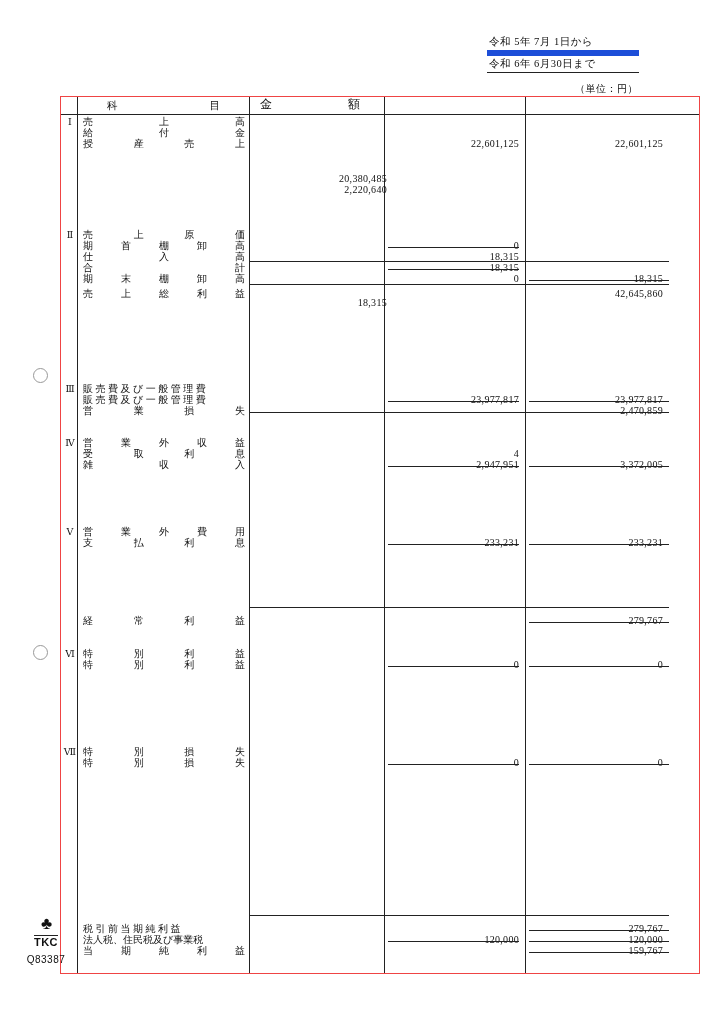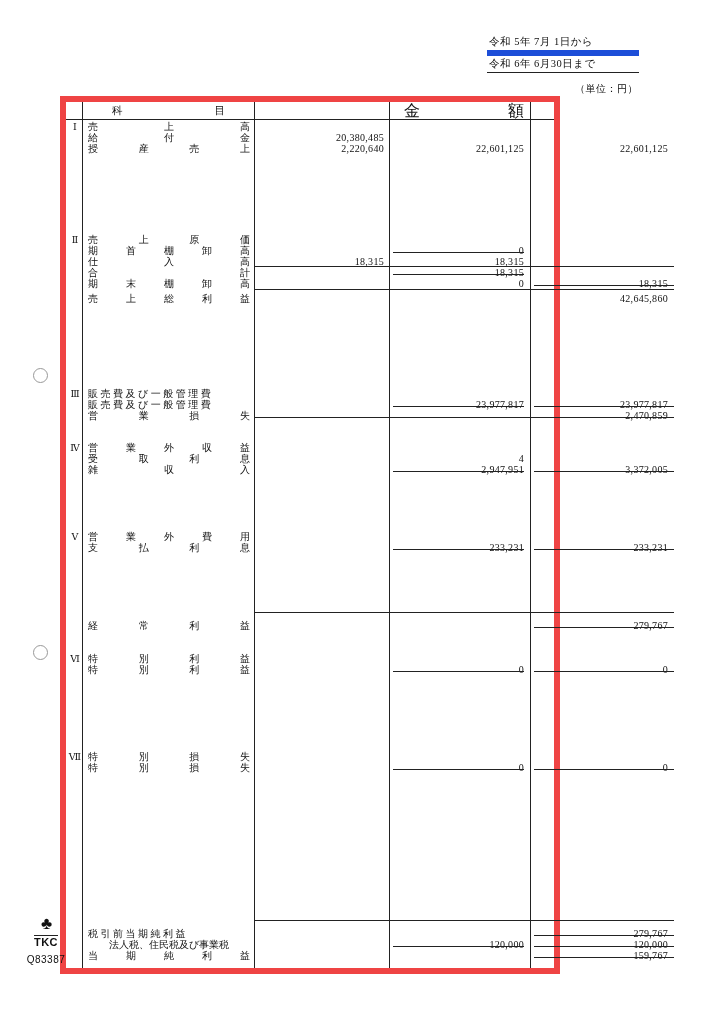--- a/index.html
+++ b/index.html
@@ -69,23 +69,23 @@
     top: 82px;
     font-size: 10px;
     letter-spacing: 0.5px;
   }
 
   
   .frame {
     position: absolute;
     left: 60px;
     top: 96px;
-    width: 500px;
+    width: 640px;
     height: 878px;
-    border: 6px solid #ef4444;
+    border: 1px solid #ef4444;
     box-sizing: border-box;
   }
   
   .vline {
     position: absolute;
     top: 0;
     bottom: 0;
     width: 0;
     border-left: 1px solid #222;
   }
@@ -112,24 +112,24 @@
     text-align: center;
     font-size: 10.5px;
     letter-spacing: 10px;
     text-indent: 10px;
   }
   .head-kingaku {
     position: absolute;
     left: 189px; top: 0px;
     width: 418px; height: 17px;
     line-height: 17px;
-    text-align: center;
-    font-size: 16px;
+    font-size: 12px;
     letter-spacing: 10px;
     text-indent: 10px;
+    font-family: Liberation Mono, monospace;
   }
 
   
   .rows {
     position: absolute;
     left: 0; top: 18px;
     right: 0; bottom: 0;
   }
   .row {
     position: absolute;
@@ -160,21 +160,21 @@
   .label span { display: inline-block; }
   .amt {
     position: absolute;
     line-height: 14px;
     text-align: right;
     font-size: 10px;
     font-family: "Liberation Serif", serif;
     letter-spacing: 0.3px;
     white-space: nowrap;
   }
-  .amt1 { left: 190px; width: 128px; }
+  .amt1 { left: 198px; width: 128px; margin-top: 46px; }
   .amt2 { left: 327px; width: 131px; }
   .amt3 { left: 468px; width: 134px; }
 
   
   .prule {
     position: absolute;
     height: 0;
     border-top: 1px solid #222;
   }
 
@@ -501,21 +501,21 @@
         </div>
         <div class="row" style="top: 807px;">
           <div class="rn"></div>
           <div class="label" style="display: block; white-space: nowrap;"><span>税 引 前 当 期 純 利 益</span></div>
           <div class="amt amt1"></div>
           <div class="amt amt2"></div>
           <div class="amt amt3">279,767</div>
         </div>
         <div class="row" style="top: 818px;">
           <div class="rn"></div>
-          <div class="label" style="display: block; white-space: nowrap; text-align: center;"><span>法人税、住民税及び事業税</span></div>
+          <div class="label" style="display: block; white-space: nowrap;"><span>法人税、住民税及び事業税</span></div>
           <div class="amt amt1"></div>
           <div class="amt amt2">120,000</div>
           <div class="amt amt3">120,000</div>
         </div>
         <div class="row" style="top: 829px;">
           <div class="rn"></div>
           <div class="label">
             <span>当</span>
             <span>期</span>
             <span>純</span>

